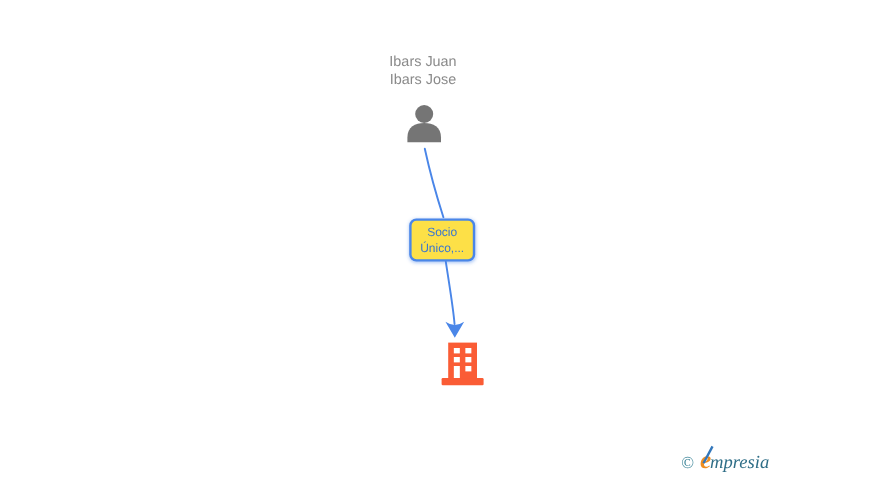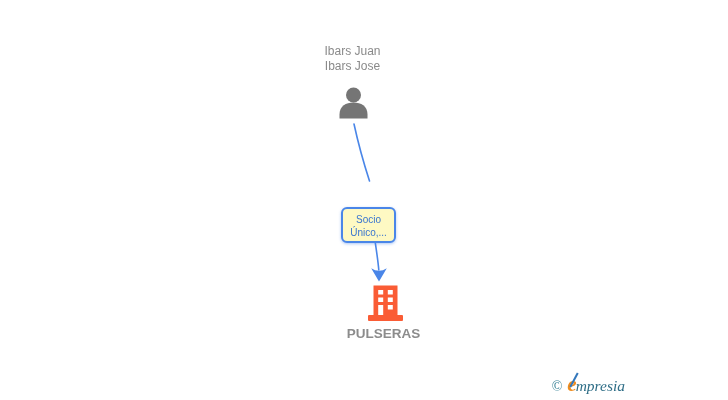--- a/index.html
+++ b/index.html
@@ -3,20 +3,21 @@
 <meta charset="utf-8">
 <style>
   html, body { margin: 0; padding: 0; background: #ffffff; }
   .canvas {
     position: relative;
     width: 628px;
     height: 400px;
     background: #ffffff;
     overflow: hidden;
     font-family: "Liberation Sans", sans-serif;
+    padding-left: 16px;
   }
   svg.graph {
     position: absolute;
     left: 0; top: 0;
     width: 728px; height: 400px;
   }
   .node-label {
     position: absolute;
     text-align: center;
     color: #8a8a8a;
@@ -28,30 +29,29 @@
   .company-label {
     left: 323px; top: 326px; width: 121px;
     font-size: 13.5px; line-height: 16px;
     font-weight: bold; color: #8c8c8c;
   }
   .relation-box {
     position: absolute;
     left: 341px; top: 182px;
     width: 55px; height: 36px;
     box-sizing: border-box;
-    background: #fef9c3;
+    background: #fde047;
     border: 2px solid #4a86e8;
     border-radius: 6px;
     box-shadow: 0 1px 3px rgba(74,134,232,0.45);
     font-size: 10px; line-height: 13px;
     color: #3a76cf;
     text-align: center;
     padding-top: 4px;
     cursor: pointer;
-    margin-top: 25px;
   }
   .watermark {
     position: absolute;
     right: 3px; bottom: 5px;
     display: flex;
     align-items: baseline;
     font-family: "Liberation Serif", serif;
     cursor: pointer;
   }
   .wm-copy {
@@ -120,21 +120,20 @@
     <div>Ibars Juan</div>
     <div>Ibars Jose</div>
   </div>
 
   <div class="relation-box">
     <div>Socio</div>
     <div>Único,...</div>
   </div>
 
   <div class="node-label company-label">
-    <div>PULSERAS</div>
   </div>
 
   <div class="watermark">
     <span class="wm-copy">©</span>
     <span class="wm-initial">e</span>
     <span class="wm-rest">mpresia</span>
   </div>
 
 </div>
 

